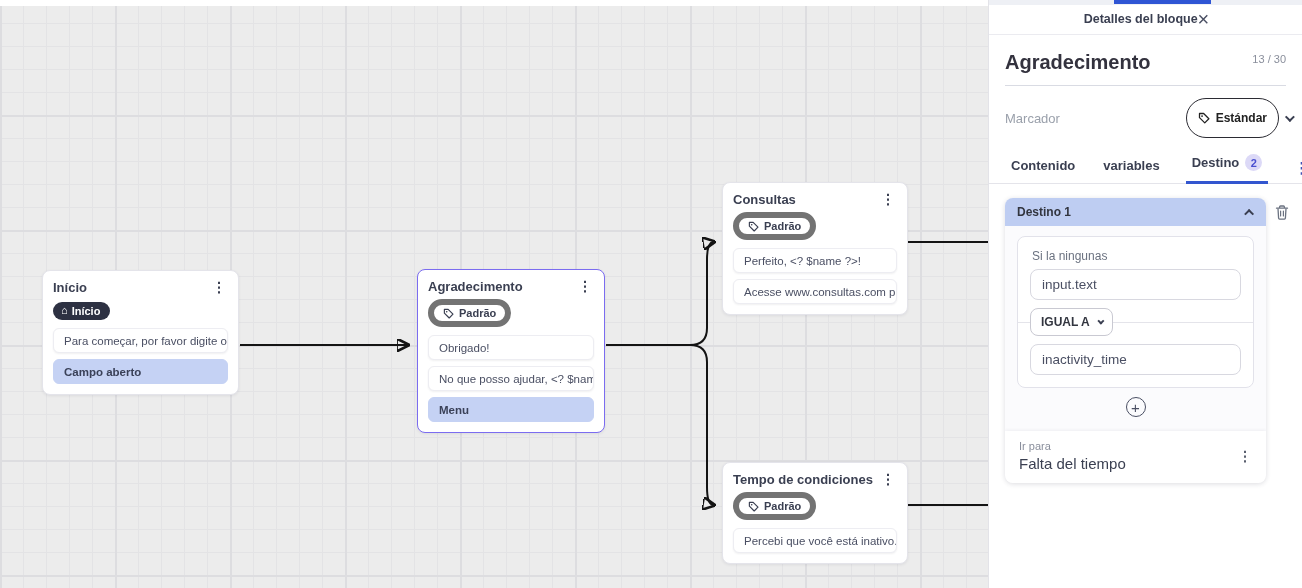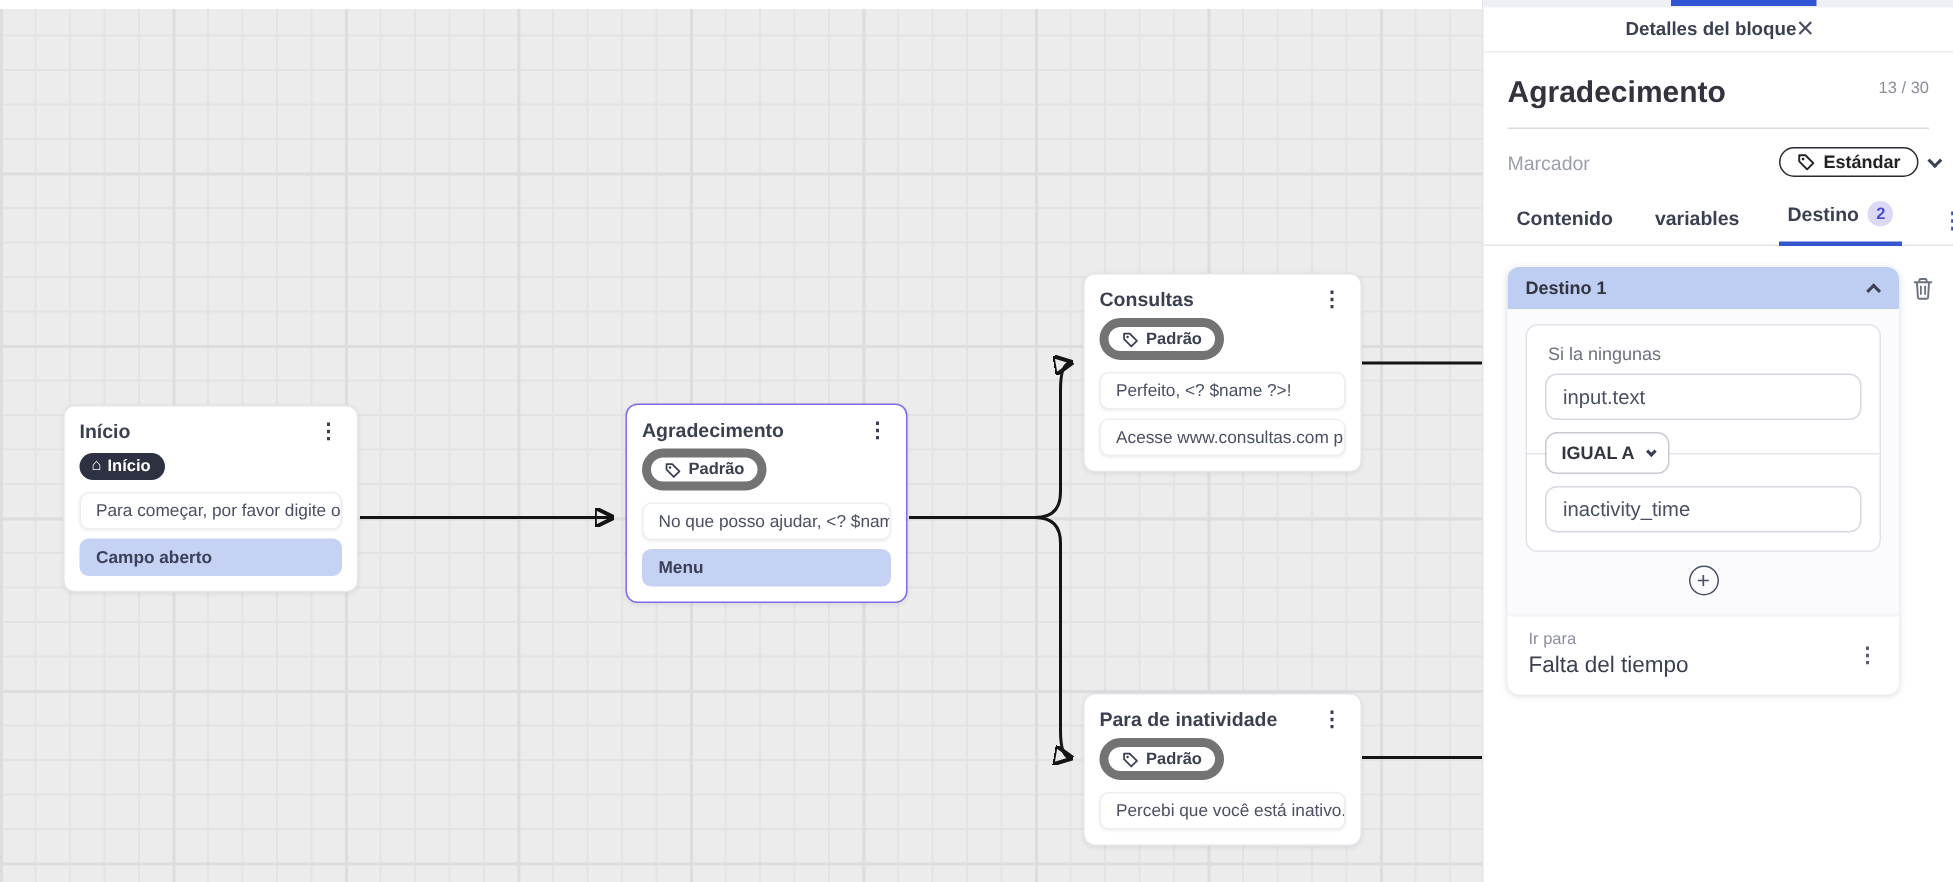--- a/index.html
+++ b/index.html
@@ -67,21 +67,21 @@
   .block-title-row { display:flex; justify-content:space-between; align-items:flex-start; }
   .block-title { font-size:20px; font-weight:600; color:#33323e; }
   .block-counter { font-size:11px; color:#8a8f9c; padding-top:2px; }
   .title-divider { border-bottom:1px solid #d9dbe3; margin-top:11px; }
 
   .marker-row { display:flex; justify-content:space-between; align-items:center; padding:12px 10px 0 16px; }
   .marker-label { font-size:13px; color:#9aa0ab; }
   .marker-chip-wrap { display:flex; align-items:center; gap:6px; }
   .marker-chip {
     display:inline-flex; align-items:center; gap:6px; border:1.4px solid #2b2b33; border-radius:999px;
-    padding:2px 11px; font-size:12px; font-weight:700; color:#222; cursor:pointer; background:#fff;
+    padding:12px 11px; font-size:12px; font-weight:700; color:#222; cursor:pointer; background:#fff;
   }
   .chev { display:inline-block; width:7px; height:7px; border-right:2px solid #3a3f51; border-bottom:2px solid #3a3f51; }
   .chev.down { transform:rotate(45deg) translateY(-2px); }
   .chev.up   { transform:rotate(-135deg) translateY(-2px); }
   .chev.small{ width:5px; height:5px; }
 
   .tabs-row { display:flex; align-items:flex-end; gap:24px; padding:16px 14px 0 20px; border-bottom:1px solid #e4e4ea; position:relative; }
   .tab { font-size:13px; font-weight:700; color:#3a3f51; padding:0 2px 10px 2px; cursor:pointer; display:flex; align-items:center; gap:6px; }
   .tab.active { border-bottom:3px solid #3356cf; margin-bottom:-1px; padding-left:6px; padding-right:6px; }
   .tab-badge {
@@ -167,20 +167,21 @@
       <span class="kebab">⋮</span>
     </div>
     <div class="chip">
       <svg width="11" height="11" viewBox="0 0 16 16">
           <path d="M2 2h5.5l7 7-5.5 5.5-7-7z" fill="none" stroke="#3a3f51" stroke-width="1.7" stroke-linejoin="round"></path>
           <circle cx="5.4" cy="5.4" r="1.2" fill="#3a3f51"></circle>
         </svg>
       <span>Padrão</span>
     </div>
     <div class="rows">
+      <div class="mrow">Obrigado!</div>
       <div class="mrow">No que posso ajudar, &lt;? $name ...</div>
       <div class="mrow hl">Menu</div>
     </div>
   </div>
 
   <div class="node" style="left:722px; top:182px; width:186px;">
     <div class="node-head">
       <span class="node-title">Consultas</span>
       <span class="kebab">⋮</span>
     </div>
@@ -192,21 +193,21 @@
       <span>Padrão</span>
     </div>
     <div class="rows">
       <div class="mrow">Perfeito, &lt;? $name ?&gt;!</div>
       <div class="mrow">Acesse www.consultas.com par...</div>
     </div>
   </div>
 
   <div class="node" style="left:722px; top:462px; width:186px;">
     <div class="node-head">
-      <span class="node-title">Para de inatividade</span>
+      <span class="node-title">Tempo de condiciones</span>
       <span class="kebab">⋮</span>
     </div>
     <div class="chip">
       <svg width="11" height="11" viewBox="0 0 16 16">
           <path d="M2 2h5.5l7 7-5.5 5.5-7-7z" fill="none" stroke="#3a3f51" stroke-width="1.7" stroke-linejoin="round"></path>
           <circle cx="5.4" cy="5.4" r="1.2" fill="#3a3f51"></circle>
         </svg>
       <span>Padrão</span>
     </div>
     <div class="rows">

